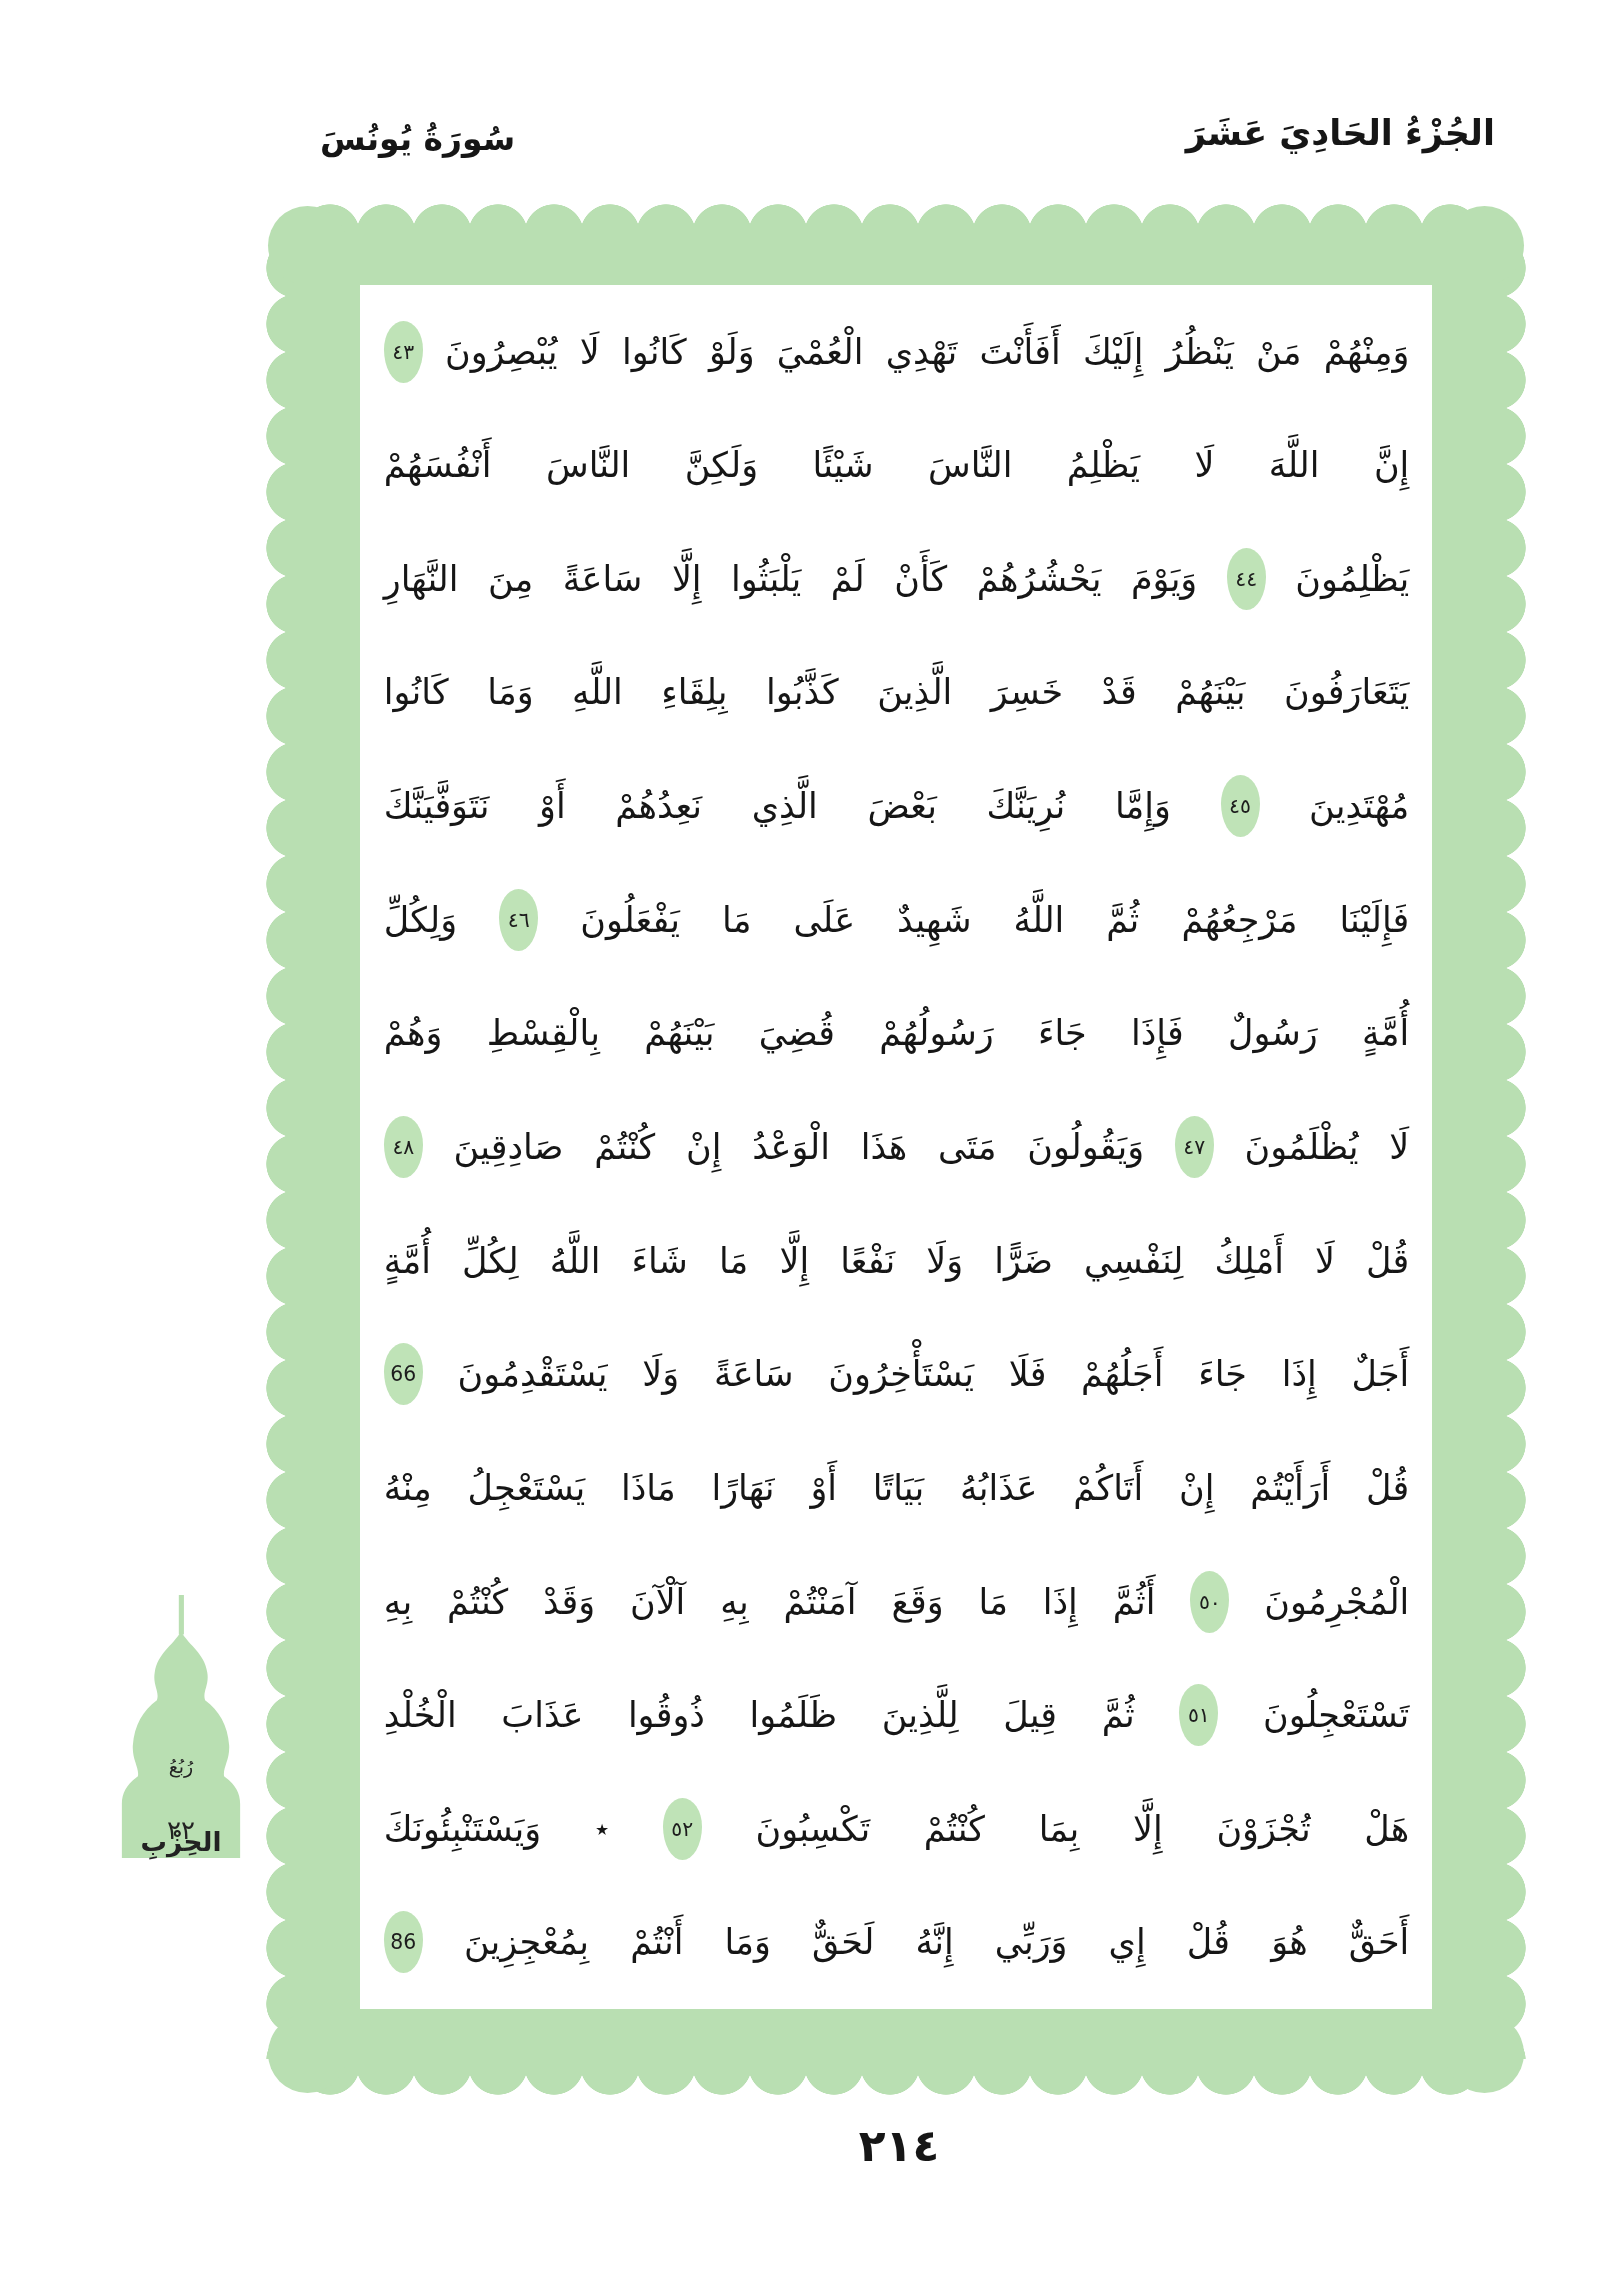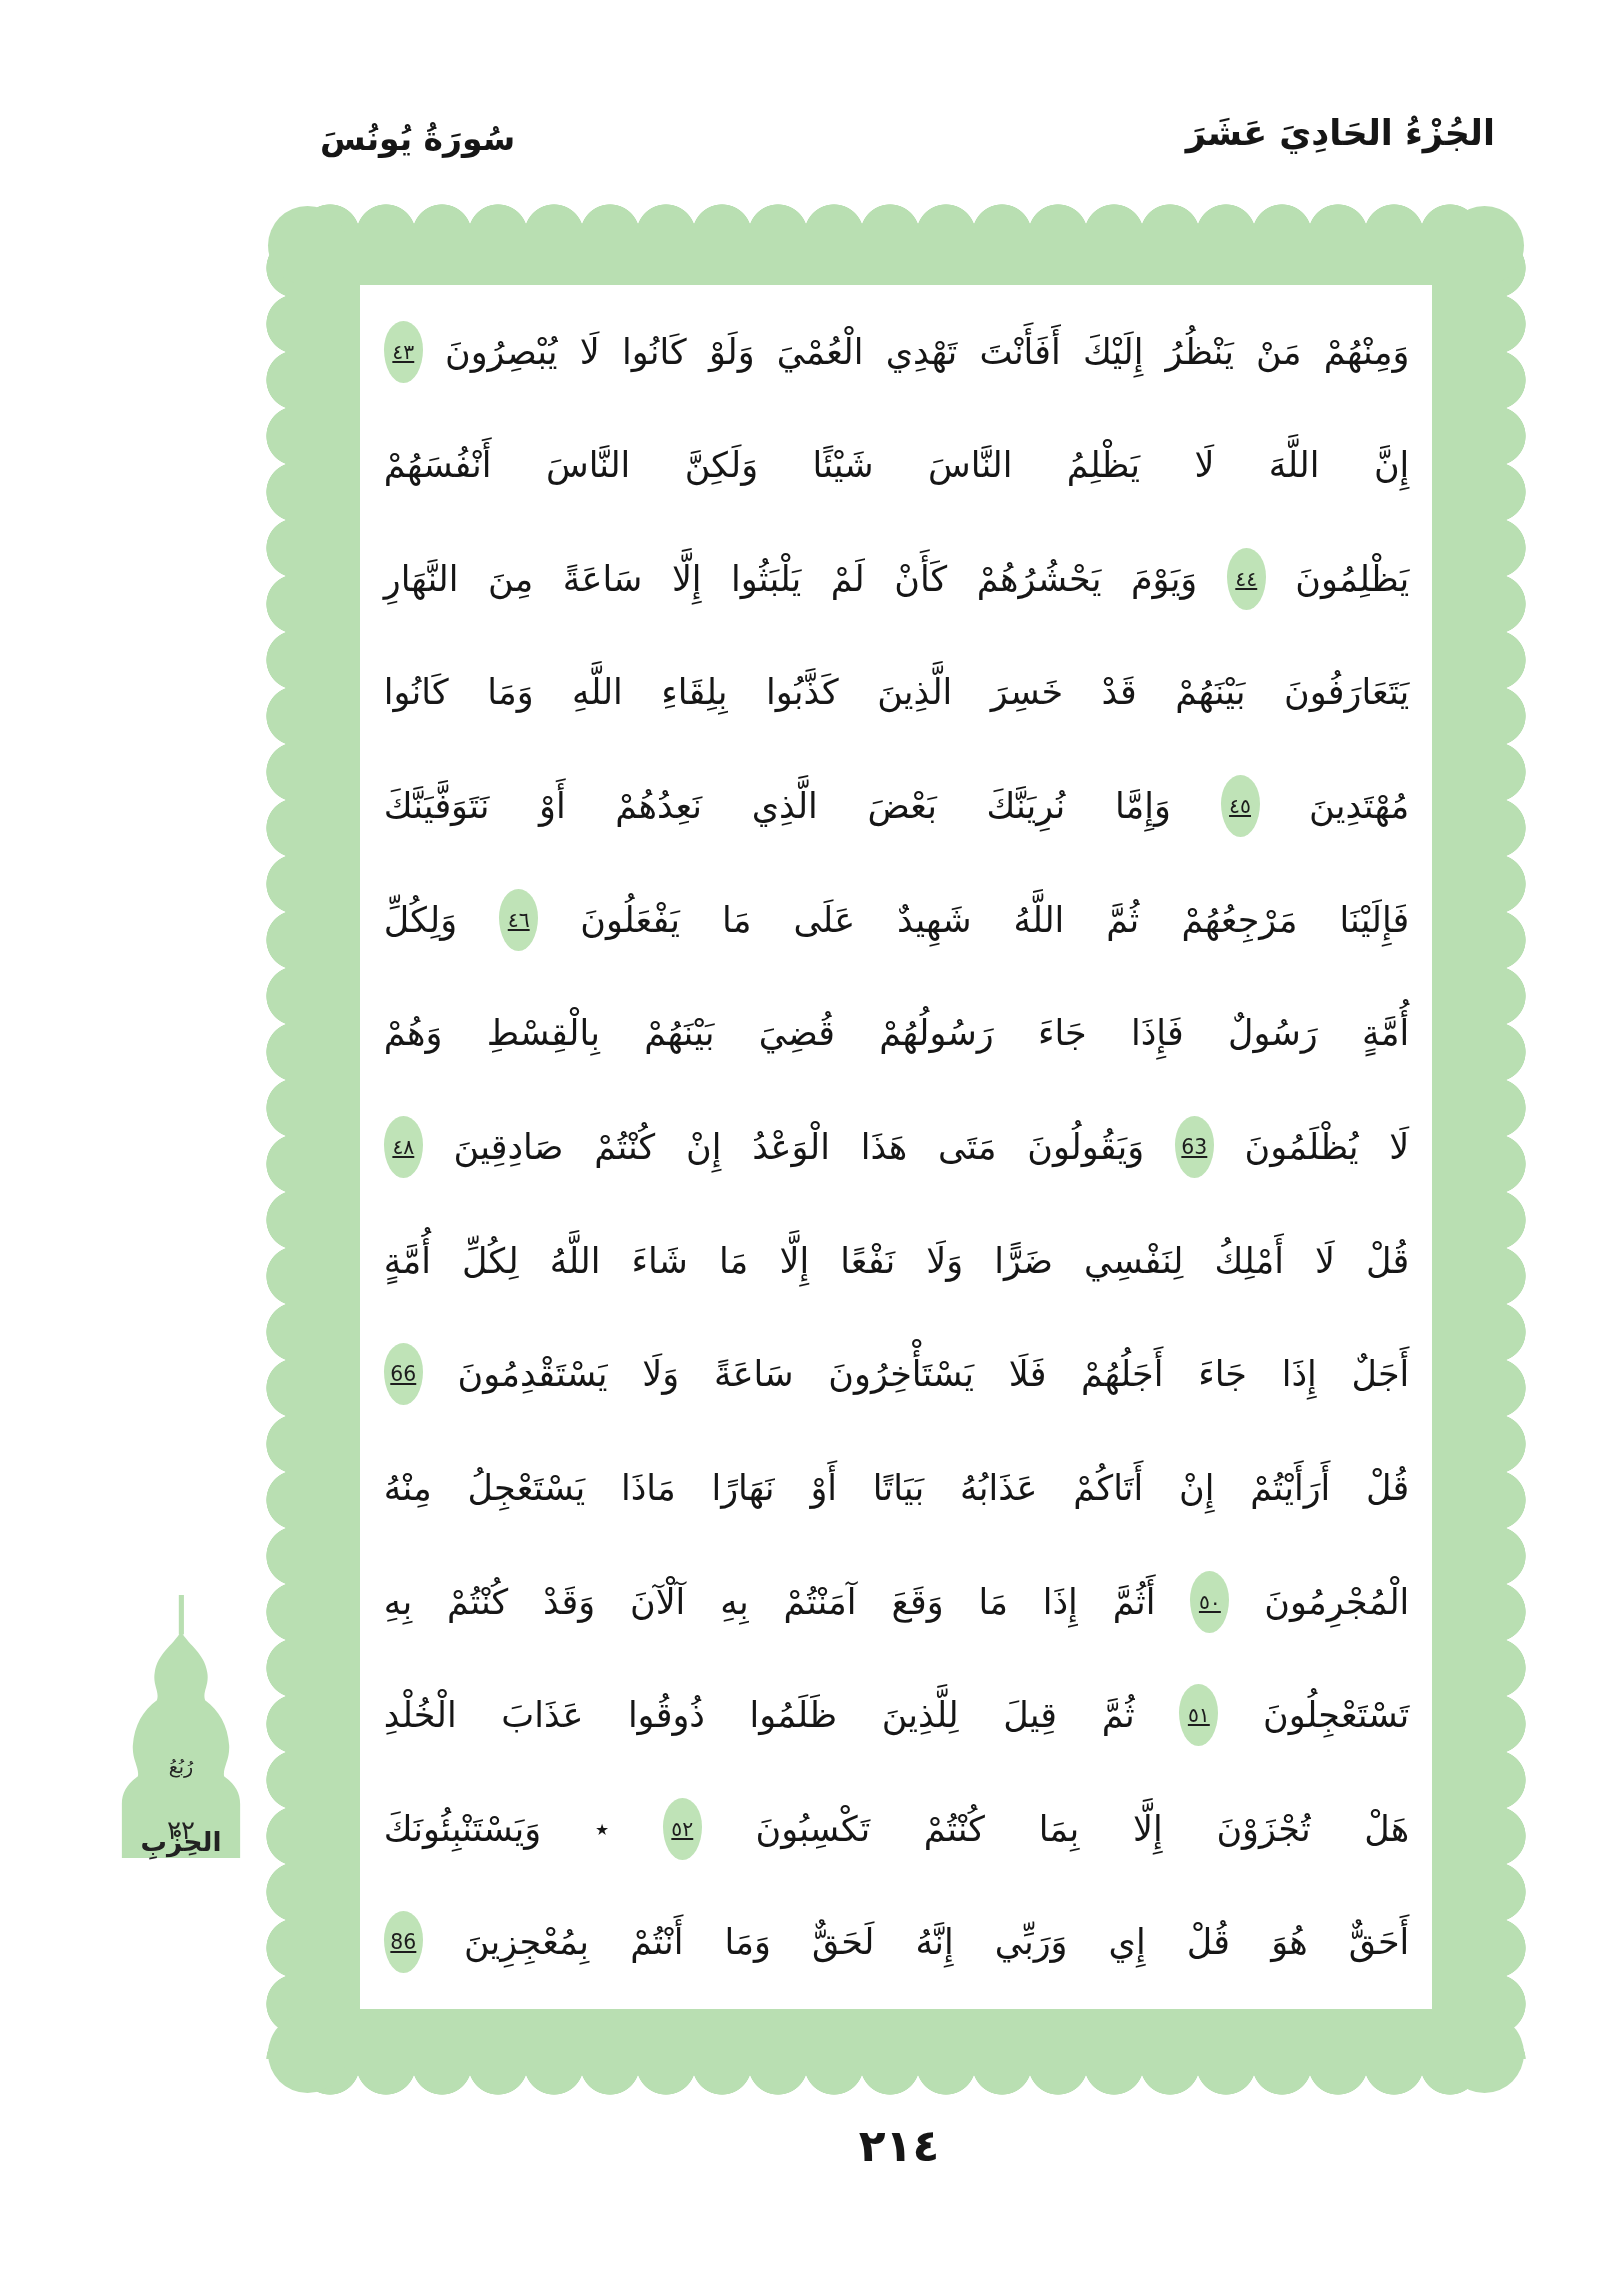--- a/index.html
+++ b/index.html
@@ -47,21 +47,21 @@
   }
   .qline{
     direction:rtl;display:flex;justify-content:space-between;align-items:center;
     height:109px;font-size:35px;white-space:nowrap;color:var(--ink);
   }
   .qword{display:inline-block;}
   .vmark{
     flex:0 0 auto;width:39px;height:62px;background:var(--badge);
     border-radius:50% 50% 50% 50% / 46% 46% 54% 54%;
     display:flex;align-items:center;justify-content:center;
-    font-size:20.4px;color:#1d1d1d;text-decoration:underline;
+    font-size:20.4px;color:#1d1d1d;
   }
   .qstar{font-size:26px;}
   
   .hizb{position:absolute;left:108px;top:1595px;width:146px;height:263px;}
   .hizb svg{position:absolute;left:0;top:0;width:100%;height:100%;}
   .hizb .lbl{position:absolute;width:100%;text-align:center;color:#222;}
   .hizb .lbl1{top:160px;font-size:19px;}
   .hizb .lbl2{top:183px;font-size:26.4px;font-weight:700;margin-top:48px;}
   .hizb .lbl3{top:220px;font-size:26px;}
   
@@ -170,21 +170,21 @@
       <span class="qword">جَاءَ</span>
       <span class="qword">رَسُولُهُمْ</span>
       <span class="qword">قُضِيَ</span>
       <span class="qword">بَيْنَهُمْ</span>
       <span class="qword">بِالْقِسْطِ</span>
       <span class="qword">وَهُمْ</span>
     </div>
     <div class="qline" dir="rtl">
       <span class="qword">لَا</span>
       <span class="qword">يُظْلَمُونَ</span>
-      <span class="vmark">63</span>
+      <span class="vmark">٤٧</span>
       <span class="qword">وَيَقُولُونَ</span>
       <span class="qword">مَتَى</span>
       <span class="qword">هَذَا</span>
       <span class="qword">الْوَعْدُ</span>
       <span class="qword">إِنْ</span>
       <span class="qword">كُنْتُمْ</span>
       <span class="qword">صَادِقِينَ</span>
       <span class="vmark">٤٨</span>
     </div>
     <div class="qline" dir="rtl">

